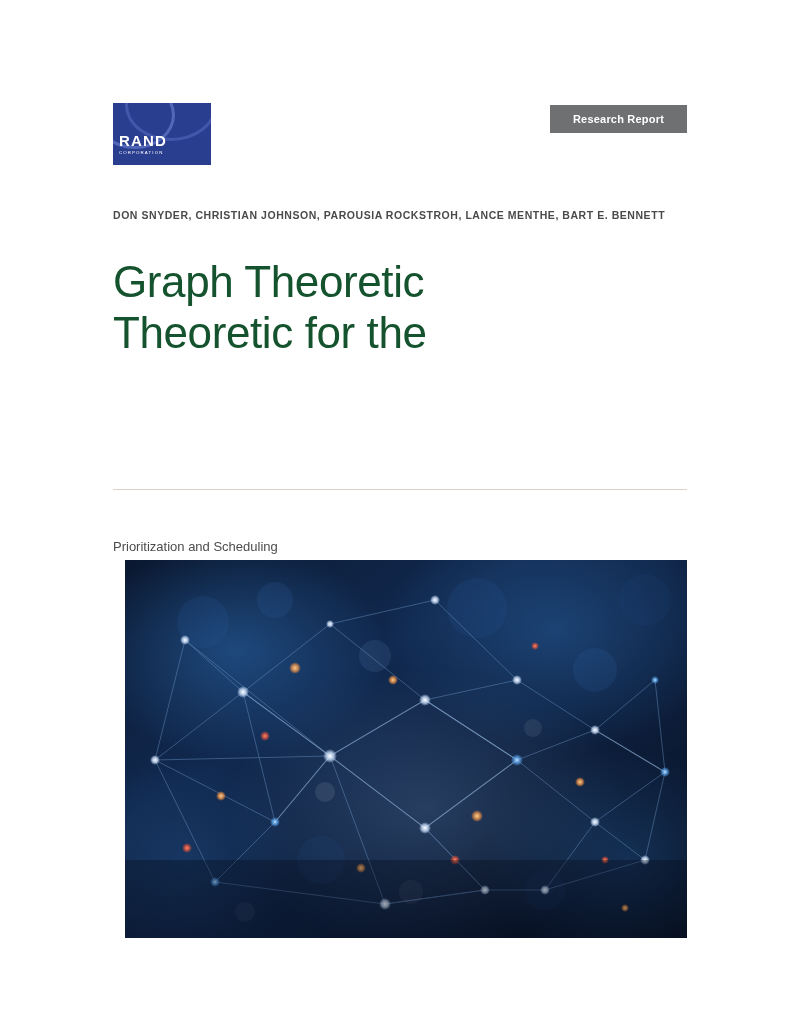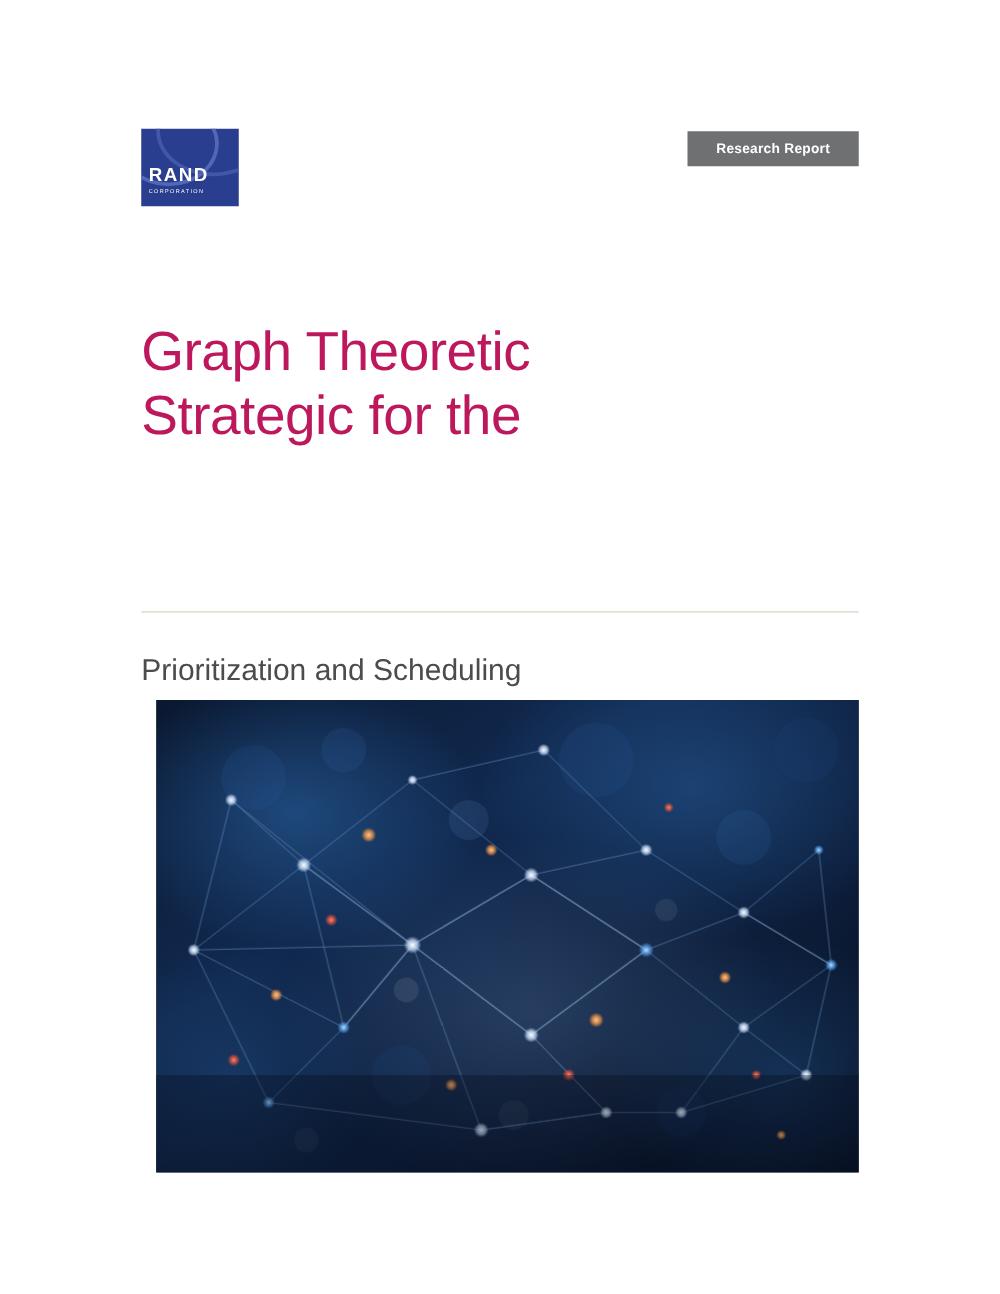--- a/index.html
+++ b/index.html
@@ -22,20 +22,21 @@
 
   
   .logo {
     position: absolute;
     left: 113px;
     top: 103px;
     width: 78px;
     height: 62px;
     background: #2a3e8f;
     overflow: hidden;
+    padding-left: 20px;
   }
   .logo-swoosh {
     position: absolute;
     left: -18px;
     top: -22px;
     width: 74px;
     height: 62px;
     border: 3px solid #5a6fc0;
     border-radius: 50%;
     opacity: 0.85;
@@ -98,43 +99,43 @@
     letter-spacing: 0.55px;
     font-weight: bold;
   }
 
   
   .title {
     position: absolute;
     left: 113px;
     top: 256px;
     width: 600px;
-    color: #be185d;
+    color: #14532d;
     font-size: 44px;
     line-height: 51px;
     font-weight: normal;
     letter-spacing: -0.4px;
   }
 
   .rule {
     position: absolute;
     left: 113px;
     top: 489px;
     width: 574px;
     height: 1px;
     background: #d8d3c4;
   }
 
   .subtitle {
     position: absolute;
     left: 113px;
-    top: 523px;
+    top: 539px;
     width: 600px;
     color: #4c4c4e;
-    font-size: 24px;
+    font-size: 13px;
     letter-spacing: 0px;
   }
 
   
   .cover-image {
     position: absolute;
     left: 125px;
     top: 560px;
     width: 562px;
     height: 378px;
@@ -152,24 +153,25 @@
 
   <div class="logo">
     <div class="logo-swoosh"></div>
     <div class="logo-swoosh2"></div>
     <div class="logo-text">RAND</div>
     <div class="logo-sub">CORPORATION</div>
   </div>
 
   <div class="report-badge">Research Report</div>
 
+  <div class="authors">DON SNYDER, CHRISTIAN JOHNSON, PAROUSIA ROCKSTROH, LANCE MENTHE, BART E. BENNETT</div>
 
   <div class="title">
     <div>Graph Theoretic</div>
-    <div>Strategic for the</div>
+    <div>Theoretic for the</div>
   </div>
 
   <div class="rule"></div>
 
   <div class="subtitle">Prioritization and Scheduling</div>
 
   <div class="cover-image">
     <svg width="562" height="378" viewBox="0 0 562 378" xmlns="http://www.w3.org/2000/svg">
       <defs>
         <linearGradient id="bg" x1="0" y1="0" x2="1" y2="1">

